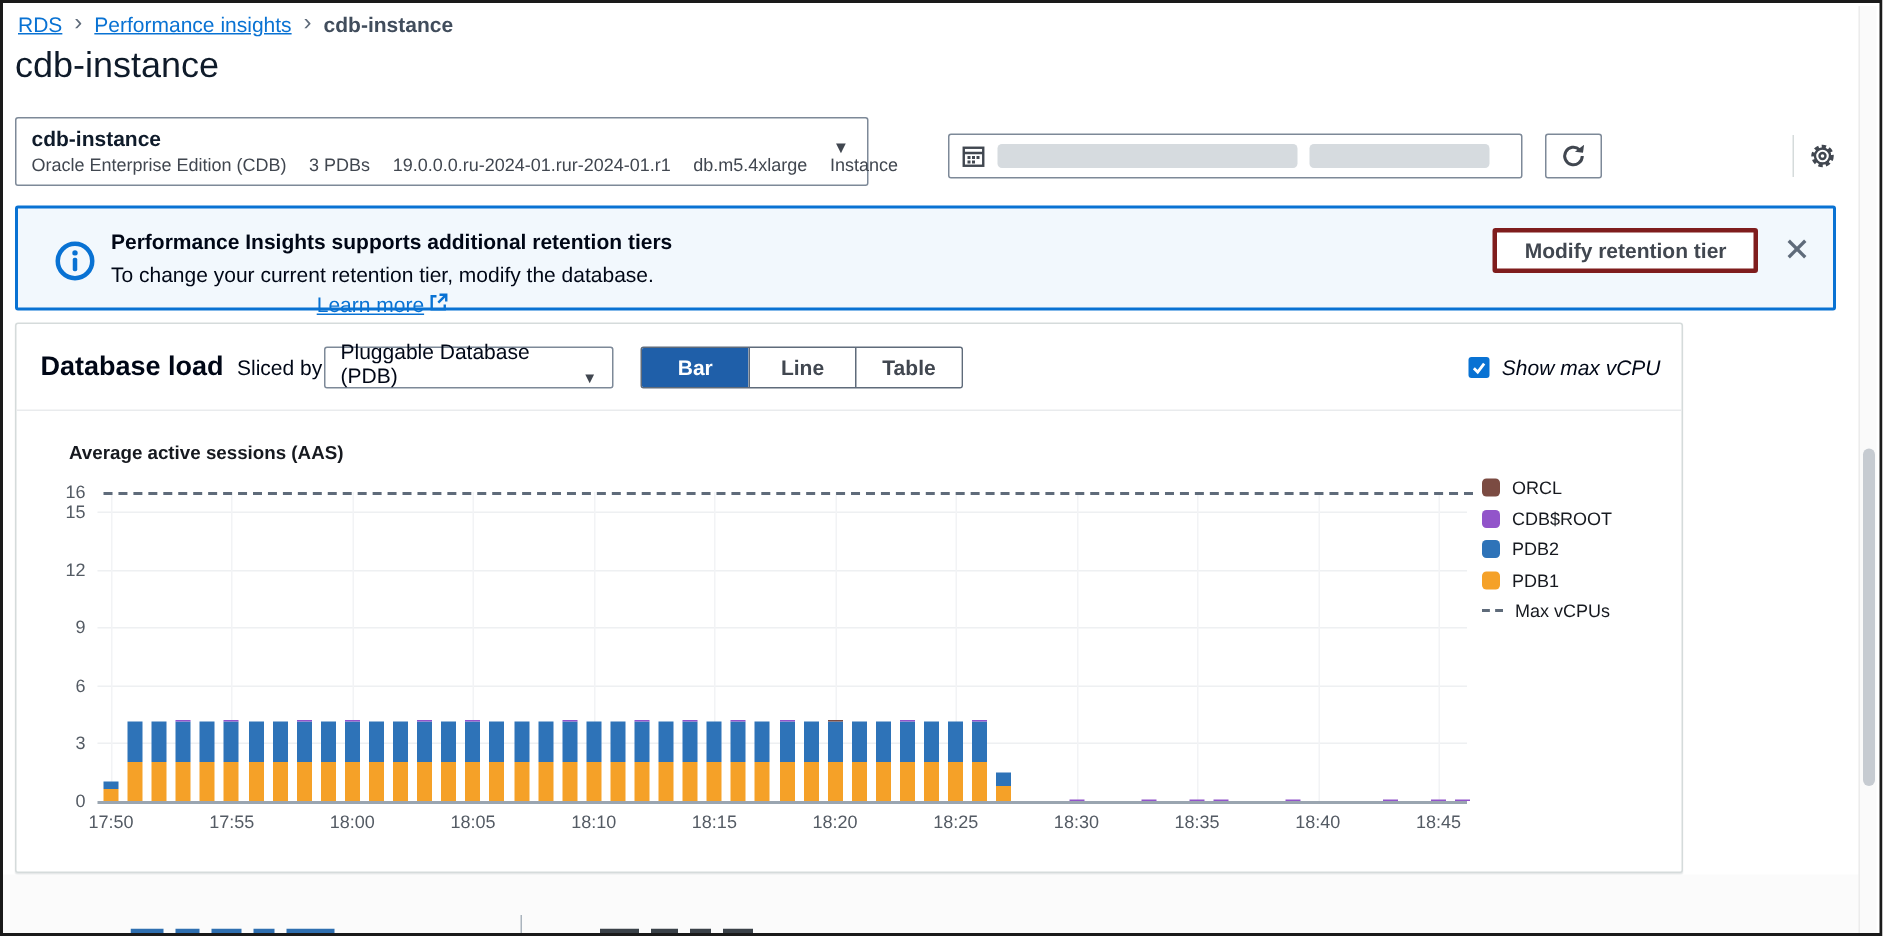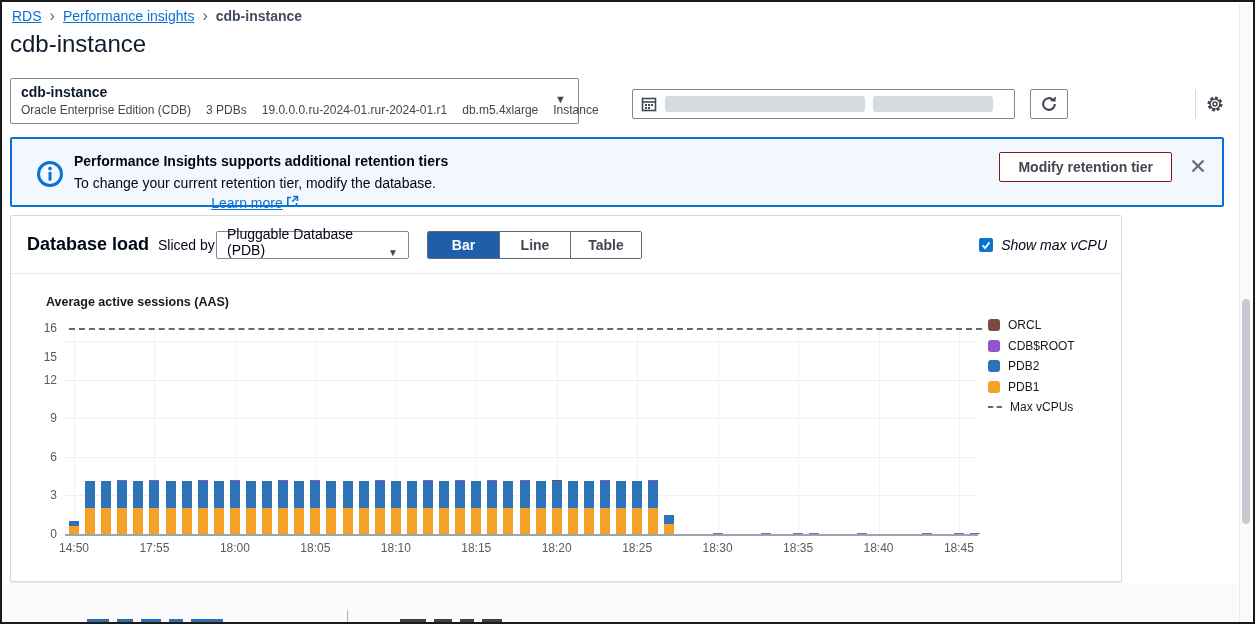--- a/index.html
+++ b/index.html
@@ -31,21 +31,21 @@
   .toggle-label { font-size:14px; color:#0f1b2a; }
   .tb-divider { position:absolute; left:1193px; top:88px; width:1px; height:28px; background:#d5dbdb; }
   .gear { position:absolute; left:1203px; top:92px; cursor:pointer; }
 
   
   .banner { position:absolute; left:8px; top:135px; width:1214px; height:70px; background:#f2f8fd; border:2px solid #0972d3; border-radius:2px; }
   .banner .info-icon { position:absolute; left:24px; top:21px; }
   .banner .b-title { position:absolute; left:62px; top:14px; font-size:14px; font-weight:700; color:#000716; }
   .banner .b-body { position:absolute; left:62px; top:36px; font-size:14px; color:#000716; display:flex; align-items:center; gap:4px;flex-direction:column; }
   .banner .b-link { color:#0972d3; text-decoration:underline; cursor:pointer; display:inline-flex; gap:3px; }
-  .btn-secondary { position:absolute; right:50px; top:13px; height:30px; padding:0 18px; background:#fff; border:1px solid #7f1d1d; border-radius:2px; font-size:14px; font-weight:700; color:#414750; cursor:pointer; font-family:inherit; }
+  .btn-secondary { position:absolute; right:50px; top:13px; height:30px; padding:0 18px; background:#fff; border:3px solid #7f1d1d; border-radius:2px; font-size:14px; font-weight:700; color:#414750; cursor:pointer; font-family:inherit; }
   .banner .close { position:absolute; right:16px; top:19px; cursor:pointer; }
 
   
   .card { position:absolute; left:8px; top:213px; width:1112px; height:367px; background:#fff; border:1px solid #d5dbdb; border-radius:2px; box-shadow:0 1px 1px rgba(0,28,36,.1); }
   .card-header { position:absolute; left:0; top:0; width:100%; height:58px; border-bottom:1px solid #e9ebed; }
   .card-title { position:absolute; left:16px; top:18px; font-size:18px; font-weight:700; color:#000716; }
   .sliced-by { position:absolute; left:147px; top:21px; font-size:14px; color:#000716; }
   .slice-select { position:absolute; left:205px; top:15px; width:193px; height:28px; border:1px solid #7d8998; border-radius:2px; background:#fff; font-size:14px; color:#000716; display:flex; align-items:flex-end; padding:0 10px; cursor:pointer; }
   .slice-select .caret { margin-left:auto; font-size:10px; color:#414750; }
   .segmented { position:absolute; left:416px; top:15px; height:28px; display:flex; border:1px solid #5f6b7a; border-radius:2px; overflow:hidden; }
@@ -317,29 +317,29 @@
         <div class="bar-seg" style="left: 695.87px; top: 212.5px; height: 1.5px; background: rgb(146, 84, 202);"></div>
         <div class="bar-seg" style="left: 728.05px; top: 212.5px; height: 1.5px; background: rgb(146, 84, 202);"></div>
         <div class="bar-seg" style="left: 744.14px; top: 212.5px; height: 1.5px; background: rgb(146, 84, 202);"></div>
         <div class="bar-seg" style="left: 792.41px; top: 212.5px; height: 1.5px; background: rgb(146, 84, 202);"></div>
         <div class="bar-seg" style="left: 856.77px; top: 212.5px; height: 1.5px; background: rgb(146, 84, 202);"></div>
         <div class="bar-seg" style="left: 888.95px; top: 212.5px; height: 1.5px; background: rgb(146, 84, 202);"></div>
         <div class="bar-seg" style="left: 905.04px; top: 212.5px; height: 1.5px; background: rgb(146, 84, 202);"></div>
       </div>
     <div id="y-labels" style="position: absolute;">
         <div class="ylabel" style="left: 14px; top: 105px;">16</div>
-        <div class="ylabel" style="left: 14px; top: 117.875px; margin-top: 16px;">15</div>
+        <div class="ylabel" style="left: 14px; top: 117.875px;">15</div>
         <div class="ylabel" style="left: 14px; top: 156.5px;">12</div>
         <div class="ylabel" style="left: 14px; top: 195.125px;">9</div>
         <div class="ylabel" style="left: 14px; top: 233.75px;">6</div>
         <div class="ylabel" style="left: 14px; top: 272.375px;">3</div>
         <div class="ylabel" style="left: 14px; top: 311px;">0</div>
       </div>
     <div id="x-labels" style="position: absolute;">
-        <div class="xlabel" style="left: 63px; top: 325px;">14:50</div>
+        <div class="xlabel" style="left: 63px; top: 325px;">17:50</div>
         <div class="xlabel" style="left: 143.45px; top: 325px;">17:55</div>
         <div class="xlabel" style="left: 223.9px; top: 325px;">18:00</div>
         <div class="xlabel" style="left: 304.35px; top: 325px;">18:05</div>
         <div class="xlabel" style="left: 384.8px; top: 325px;">18:10</div>
         <div class="xlabel" style="left: 465.25px; top: 325px;">18:15</div>
         <div class="xlabel" style="left: 545.7px; top: 325px;">18:20</div>
         <div class="xlabel" style="left: 626.15px; top: 325px;">18:25</div>
         <div class="xlabel" style="left: 706.6px; top: 325px;">18:30</div>
         <div class="xlabel" style="left: 787.05px; top: 325px;">18:35</div>
         <div class="xlabel" style="left: 867.5px; top: 325px;">18:40</div>

